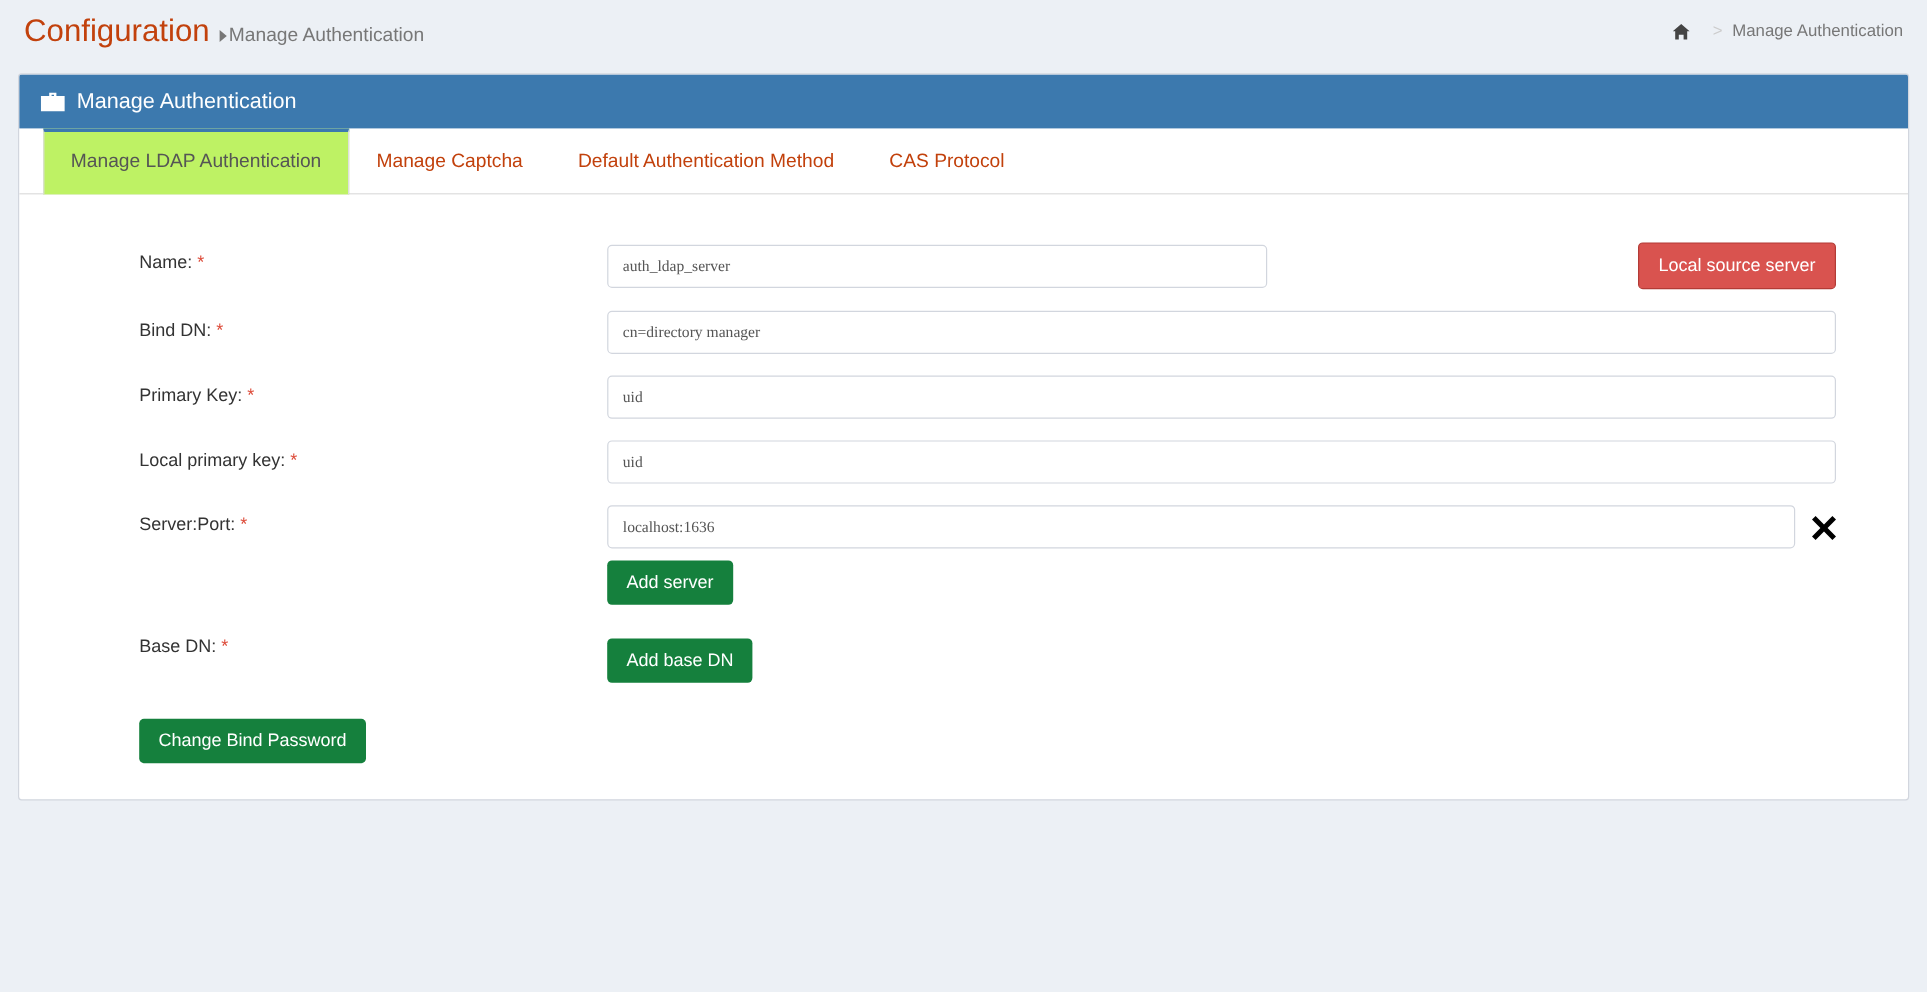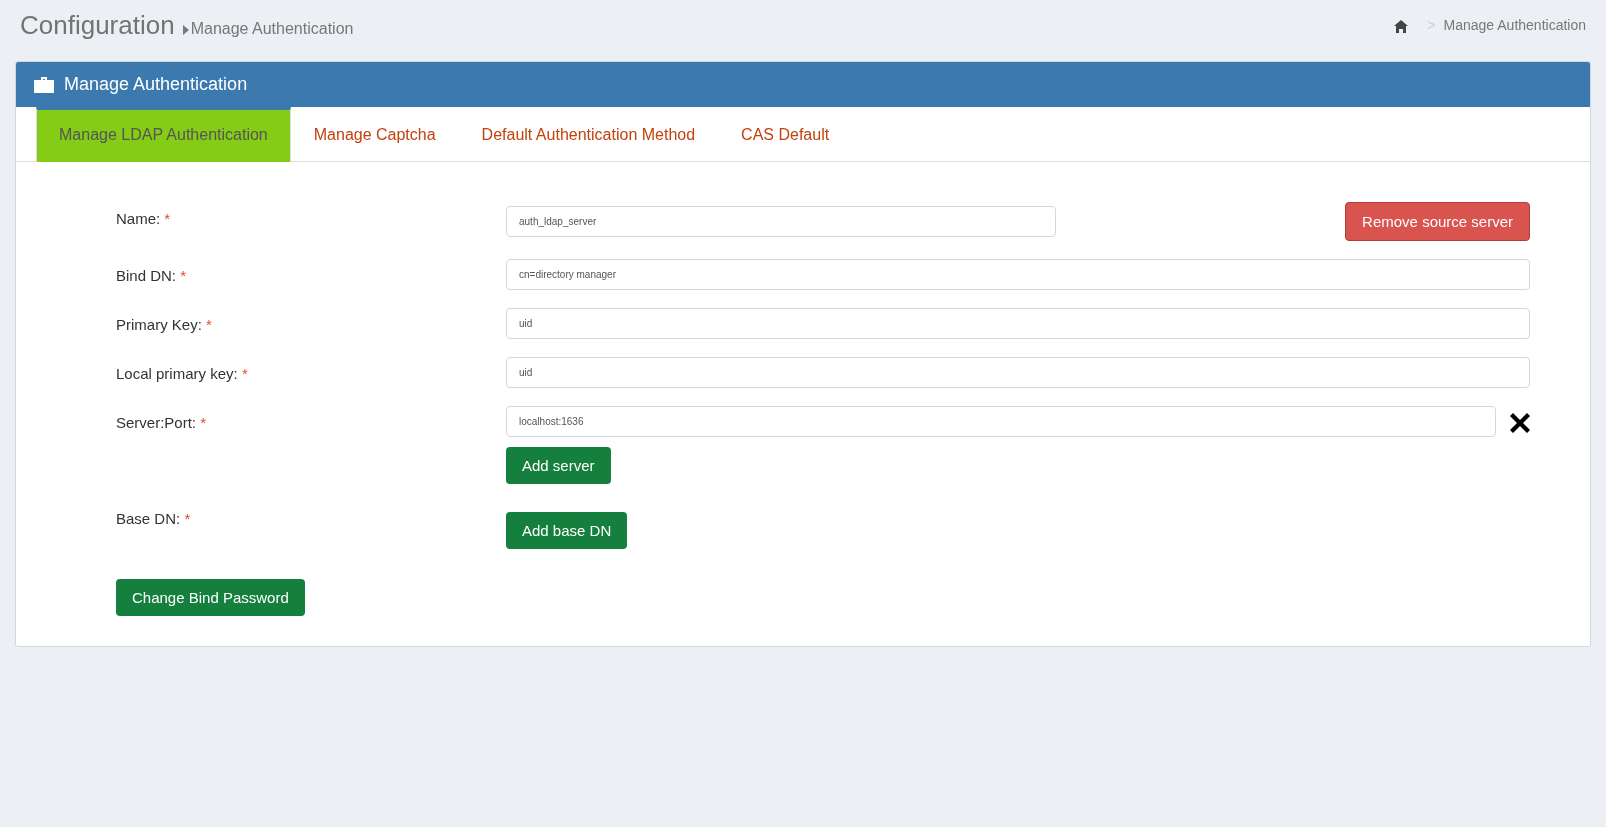--- a/index.html
+++ b/index.html
@@ -15,21 +15,21 @@
   justify-content: space-between;
   padding: 10px 20px 20px 20px;
 }
 .page-header-left {
   display: flex;
   align-items: baseline;
 }
 .page-title {
   font-size: 26px;
   font-weight: 400;
-  color: #737373;
+  color: #c2410c;
 }
 .page-subtitle {
   font-size: 16px;
   font-weight: 400;
   color: #777;
   margin-left: 8px;
 }
 .page-subtitle .caret {
   display: inline-block;
   width: 0; height: 0;
@@ -88,21 +88,21 @@
   color: #c2410c;
   cursor: pointer;
   border: 1px solid transparent;
   border-bottom: none;
   margin-bottom: -1px;
 }
 .tab.active {
   border-top: 3px solid #3c79ae;
   border-left: 1px solid #ddd;
   border-right: 1px solid #ddd;
-  background: #84cc16;
+  background: #bef264;
   color: #555;
   padding-top: 16px;
 }
 
 .form-area {
   padding: 40px 60px 30px 60px;
 }
 .form-row {
   display: flex;
   align-items: flex-start;
@@ -124,26 +124,27 @@
   display: flex;
   flex-direction: column;
 }
 .form-field-inline {
   display: flex;
   align-items: center;
   gap: 4px;
 }
 .form-control {
   padding: 9px 12px;
-  font-size: 10px;
+  font-size: 13px;
   color: #555;
   border: 1px solid #d2d6de;
   border-radius: 4px;
   background: #fff;
   width: 100%;
+  font-family: Liberation Serif, serif;
 }
 .form-control.short {
   width: 550px;
 }
 .form-row.name-row .form-field {
   flex-direction: row;
   align-items: center;
 }
 .btn {
   display: inline-block;
@@ -208,33 +209,33 @@
           <path fill="#fff" d="M7 0 L13 0 L13 3 L20 3 L20 16 L0 16 L0 3 L7 3 Z M9 2 L9 3 L11 3 L11 2 Z"></path>
         </svg>
     </span>
     <span>Manage Authentication</span>
   </div>
 
   <div class="tabs">
     <div class="tab active">Manage LDAP Authentication</div>
     <div class="tab">Manage Captcha</div>
     <div class="tab">Default Authentication Method</div>
-    <div class="tab">CAS Default</div>
+    <div class="tab">CAS Protocol</div>
   </div>
 
   <div class="form-area">
 
     <div class="form-row name-row">
       <div class="form-label">
         <span>Name:</span> <span class="req">*</span>
       </div>
       <div class="form-field">
         <input class="form-control short" type="text" value="auth_ldap_server" style="">
         <div style="flex:1"></div>
-        <button class="btn btn-danger" style="margin-left:auto">Remove source server</button>
+        <button class="btn btn-danger" style="margin-left:auto">Local source server</button>
       </div>
     </div>
 
     <div class="form-row">
       <div class="form-label">
         <span>Bind DN:</span> <span class="req">*</span>
       </div>
       <div class="form-field">
         <input class="form-control" type="text" value="cn=directory manager" style="">
       </div>

